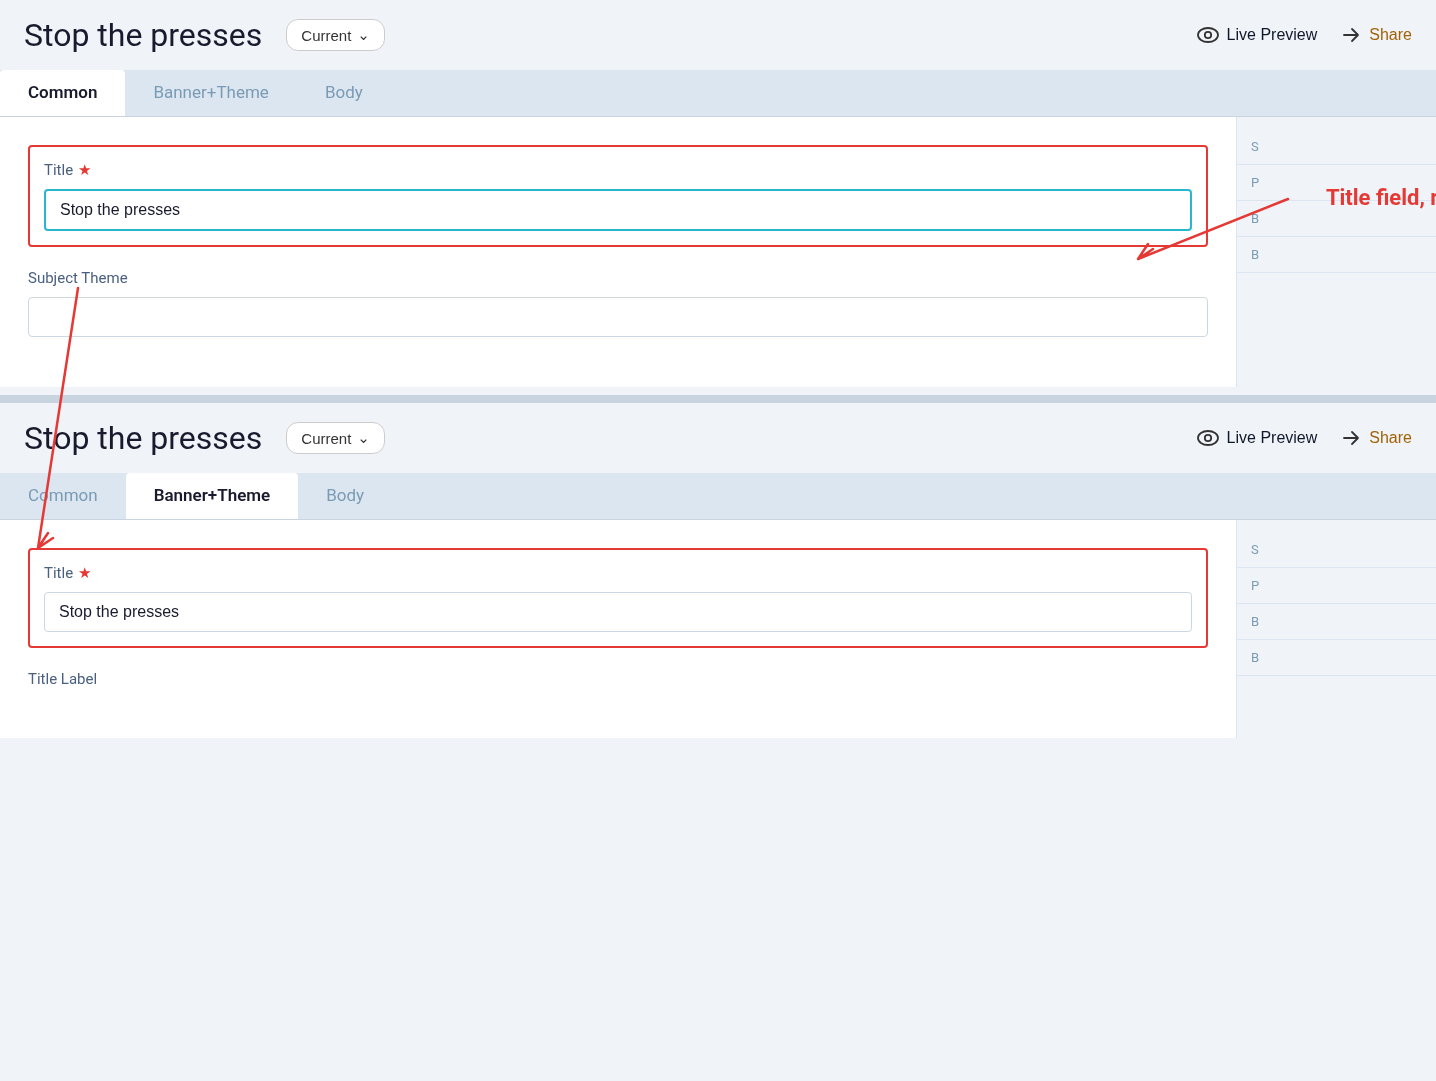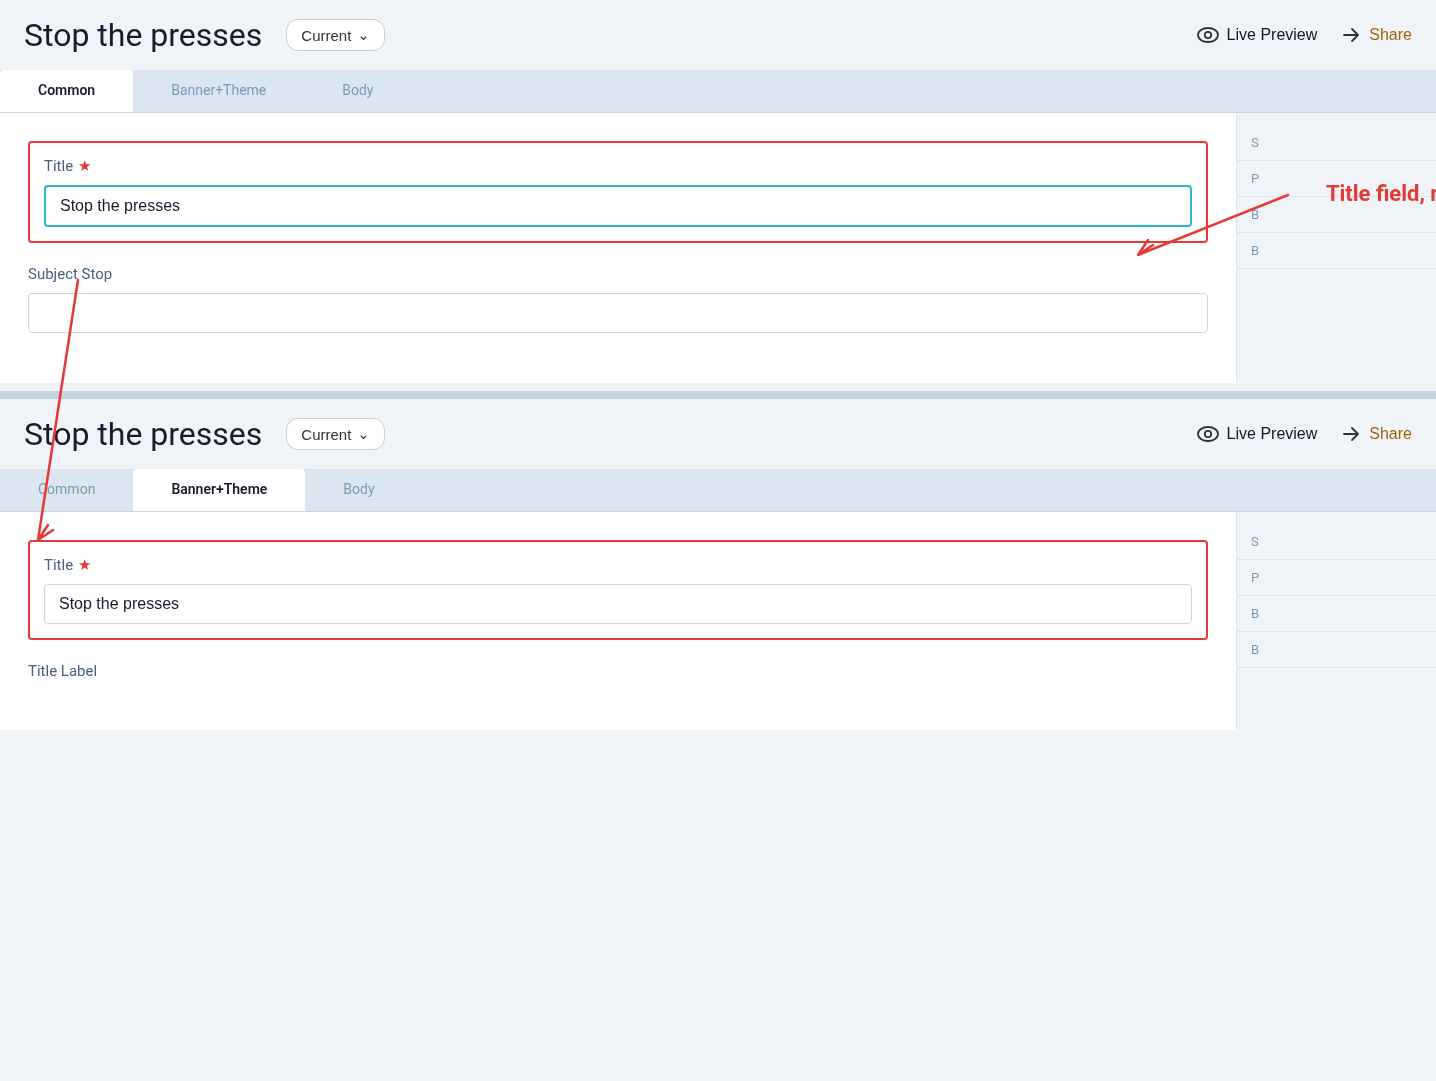--- a/index.html
+++ b/index.html
@@ -73,22 +73,22 @@
 
     
     .tabs-row {
       display: flex;
       align-items: flex-end;
       padding: 0 0 0 0;
       background: #dce6f0;
       border-bottom: 1px solid #c8d4e0;
     }
     .tab {
-      padding: 12px 38px;
-      font-size: 14px;
+      padding: 12px 28px;
+      font-size: 17px;
       cursor: pointer;
       color: #7a9bb5;
       border-bottom: 2px solid transparent;
       position: relative;
     }
     .tab.active {
       background: #fff;
       color: #1a1a2e;
       font-weight: 600;
       border-radius: 4px 4px 0 0;
@@ -234,21 +234,21 @@
             <svg width="260" height="80" viewBox="0 0 260 80" fill="none" style="margin-top:4px;">
 
               <path d="M230 10 L80 70 L95 60 M80 70 L90 55" stroke="#e53935" stroke-width="2.5" stroke-linecap="round" stroke-linejoin="round"></path>
             </svg>
             <div style="color:#e53935; font-size:22px; font-weight:700; white-space:nowrap; margin-top:0;">Title field, repeated on each tab</div>
           </div>
         </div>
 
         <div class="field-group">
           <div class="field-label">
-            <span>Subject Stop</span>
+            <span>Subject Theme</span>
           </div>
           <input class="field-input unfocused" type="text" value="" style="">
         </div>
 
       </div>
 
       <div class="right-panel">
         <div class="right-panel-item">S</div>
         <div class="right-panel-item">P</div>
         <div class="right-panel-item">B</div>

